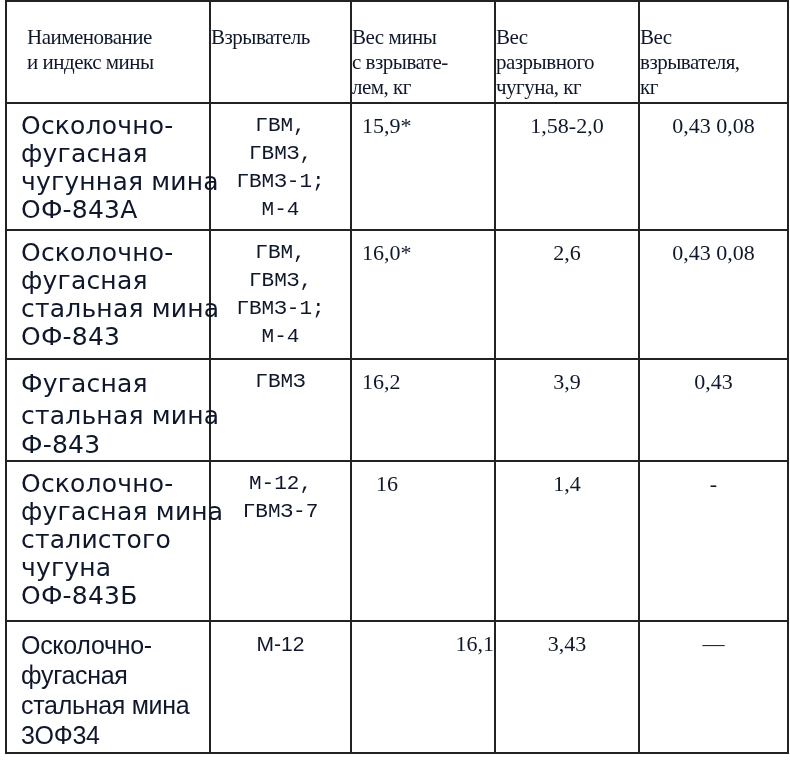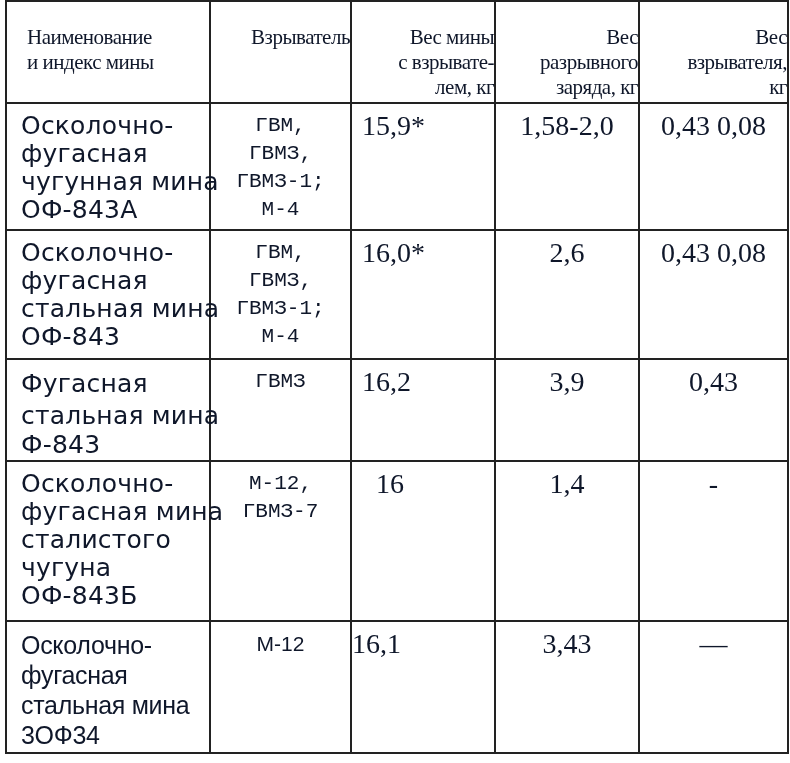--- a/index.html
+++ b/index.html
@@ -14,21 +14,21 @@
   table.mines td, table.mines th {
     border:2px solid #222;
     vertical-align:top;
     padding:0;
   }
   th {
     font-family:"Liberation Serif", "DejaVu Serif", serif;
     font-weight:normal;
     font-size:21px;
     line-height:25px;
-    text-align:right;
+    text-align:left;
     padding-top:23px !important;
     letter-spacing:-0.5px;
   }
   th.first { text-align:left; padding-left:20px !important; }
   td {
     font-family:"Liberation Serif", "DejaVu Serif", serif;
     font-size:22px;
     line-height:27px;
   }
   td.name {
@@ -40,21 +40,21 @@
   }
   td.fuze {
     font-family:Liberation Mono, monospace;
     font-size:21px;
     line-height:28px;
     text-align:center;
     padding-top:8px !important;
   }
   td.num {
     font-family:"Liberation Serif", "DejaVu Serif", serif;
-    font-size:28px;
+    font-size:22px;
     line-height:28px;
     padding-top:8px !important;
   }
   td.c3 { padding-left:10px !important; }
   td.c4 { text-align:center;margin-top:20px; }
   td.c5 { text-align:center; }
   .line { display:block; white-space:nowrap; }
 </style>
 </head>
 <body>
@@ -77,21 +77,21 @@
         <span class="line">Взрыватель</span>
       </th>
       <th>
         <span class="line">Вес мины</span>
         <span class="line">с взрывате-</span>
         <span class="line">лем, кг</span>
       </th>
       <th>
         <span class="line">Вес</span>
         <span class="line">разрывного</span>
-        <span class="line">заряда, кг</span>
+        <span class="line">чугуна, кг</span>
       </th>
       <th>
         <span class="line">Вес</span>
         <span class="line">взрывателя,</span>
         <span class="line">кг</span>
       </th>
     </tr>
   </thead>
   <tbody>
 
@@ -165,18 +165,18 @@
     <tr style="height:132px">
       <td class="name" style="font-family:'Liberation Sans', sans-serif; line-height:30px; letter-spacing:-0.3px;">
         <span class="line">Осколочно-</span>
         <span class="line">фугасная</span>
         <span class="line">стальная мина</span>
         <span class="line">3ОФ34</span>
       </td>
       <td class="fuze" style="font-family:'Liberation Sans', sans-serif;">
         <span class="line">М-12</span>
       </td>
-      <td class="num c3" style="text-align:left; padding-left:0 !important;border-radius:22px;">16,1</td>
+      <td class="num c3" style="text-align:right; padding-left:0 !important;border-radius:22px;">16,1</td>
       <td class="num c4">3,43</td>
       <td class="num c5">—</td>
     </tr>
   </tbody>
 </table>
 
 </body></html>

